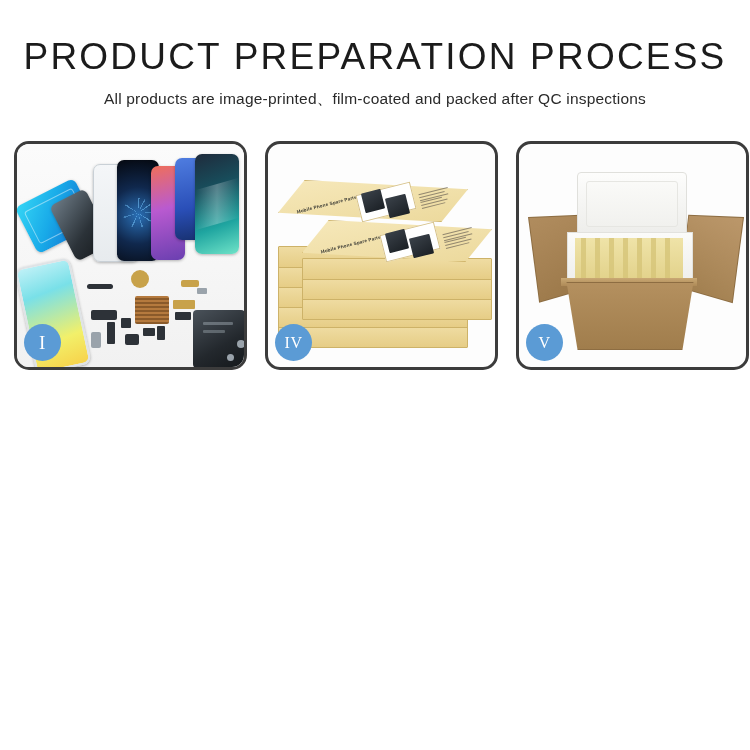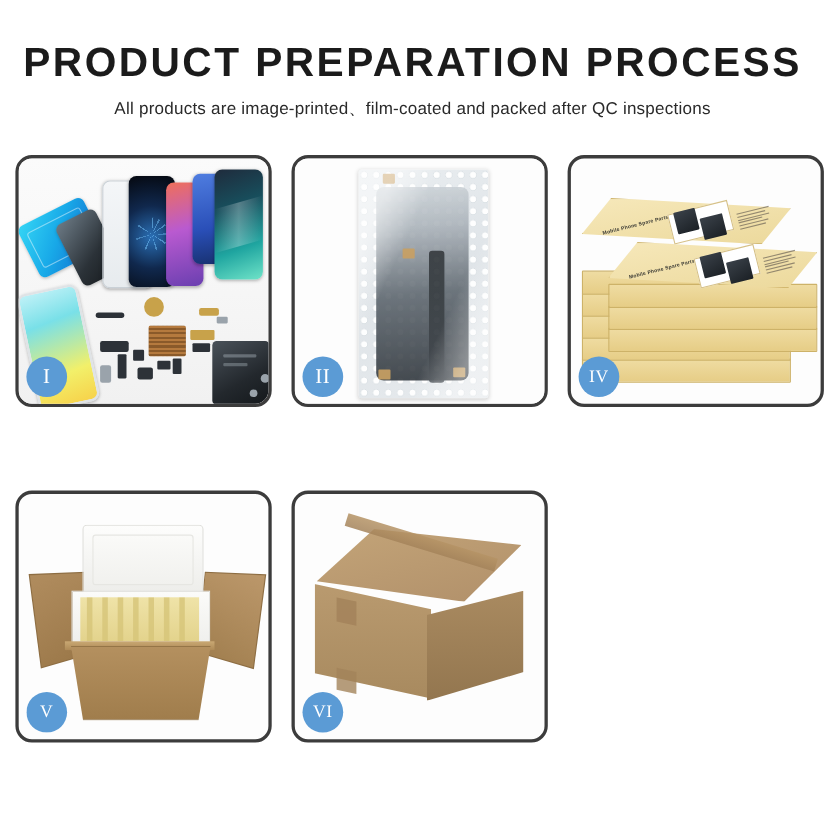--- a/index.html
+++ b/index.html
@@ -6,21 +6,21 @@
   body{
     width:750px;height:750px;background:#ffffff;
     font-family:"Liberation Sans","DejaVu Sans",sans-serif;
     overflow:hidden;position:relative;
   }
   .page{width:750px;height:750px;position:relative;}
 
   
   .header{padding-top:38px;text-align:center;}
   .title{
-    font-size:37px;font-weight:700;color:#1b1b1b;
+    font-size:37px;font-weight:400;color:#1b1b1b;
     letter-spacing:2.2px;line-height:1.05;white-space:nowrap;
   }
   .subtitle{
     margin-top:12px;font-size:15.5px;color:#2a2a2a;
     letter-spacing:.2px;white-space:nowrap;
   }
 
   
   .grid{
     position:absolute;left:14px;top:141px;
@@ -307,36 +307,20 @@
           <div class="pc big" style="left:116px;top:40px;width:52px;height:58px;"></div>
           <div class="pc silver" style="left:126px;top:52px;width:30px;height:3px;opacity:.5;"></div>
           <div class="pc silver" style="left:126px;top:60px;width:22px;height:3px;opacity:.45;"></div>
           <div class="pc silver" style="left:150px;top:84px;width:7px;height:7px;border-radius:50%;"></div>
           <div class="pc silver" style="left:160px;top:70px;width:8px;height:8px;border-radius:50%;"></div>
         </div>
       </div>
       <div class="badge">I</div>
     </div>
 
-    <div class="panel">
-      <div class="scene">
-        <div class="bw-bg"></div>
-        <div class="bw">
-          <div class="bw-in">
-            <div class="bw-flex"></div>
-          </div>
-          <div class="bw-tape" style="left:22px;top:4px;"></div>
-          <div class="bw-tape" style="left:40px;top:72px;"></div>
-          <div class="bw-tape" style="left:18px;top:182px;"></div>
-          <div class="bw-tape" style="left:86px;top:180px;"></div>
-        </div>
-        <div class="bw-gloss"></div>
-      </div>
-      <div class="badge">II</div>
-    </div>
 
 
     <div class="panel">
       <div class="scene">
         <div class="stack">
 
           <div class="bx" style="left:4px;top:168px;width:188px;height:20px;"></div>
           <div class="bx" style="left:4px;top:148px;width:188px;height:20px;"></div>
           <div class="bx" style="left:4px;top:128px;width:188px;height:20px;"></div>
           <div class="bx" style="left:4px;top:108px;width:188px;height:20px;"></div>
@@ -394,26 +378,15 @@
             <i style="left:62px"></i>
             <i style="left:76px"></i>
           <i style="left:90px"></i>
         </div>
         <div class="c5-rim"></div>
         <div class="c5-body"></div>
       </div>
       <div class="badge sm">V</div>
     </div>
 
-    <div class="panel">
-      <div class="scene">
-        <div class="c6-top"></div>
-        <div class="c6-tape"></div>
-        <div class="c6-front"></div>
-        <div class="c6-side"></div>
-        <div class="c6-tab1"></div>
-        <div class="c6-tab2"></div>
-      </div>
-      <div class="badge sm">VI</div>
-    </div>
 
   </div>
 </div>
 
 </body></html>

